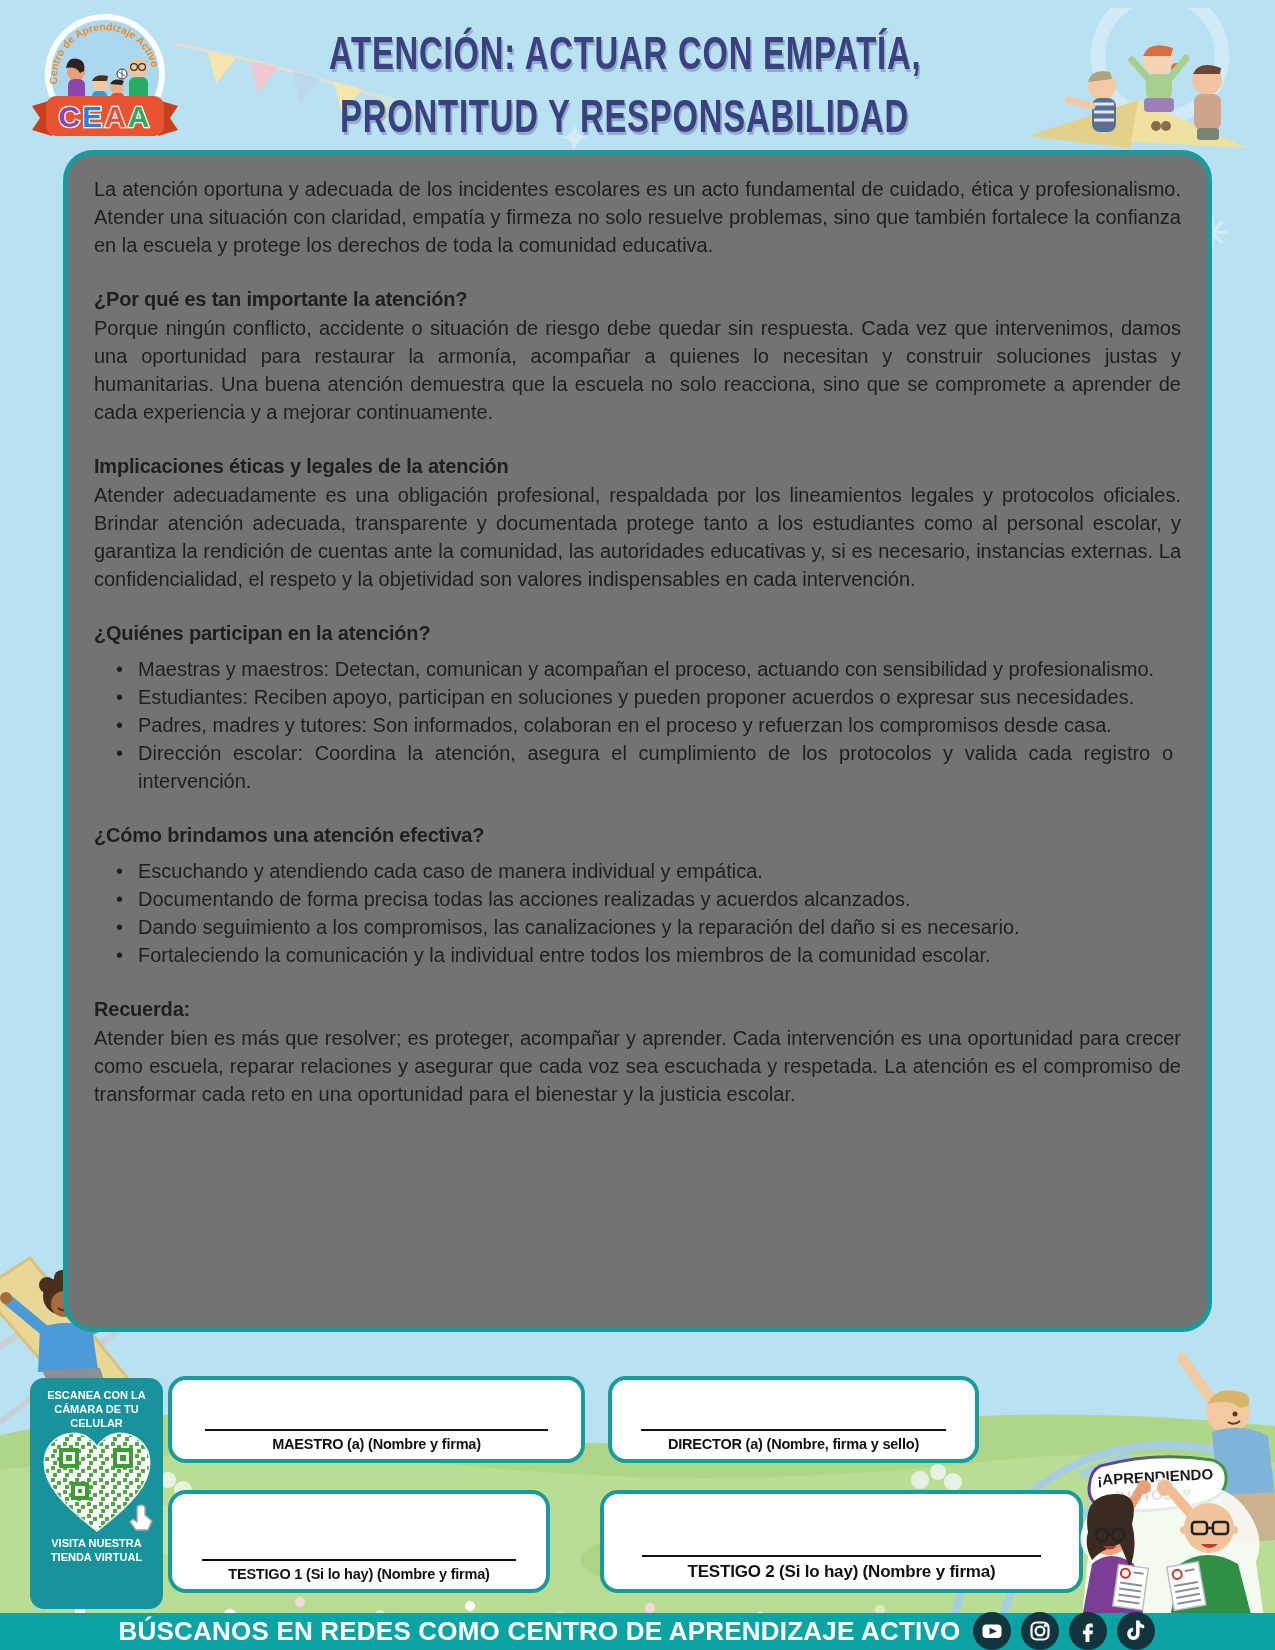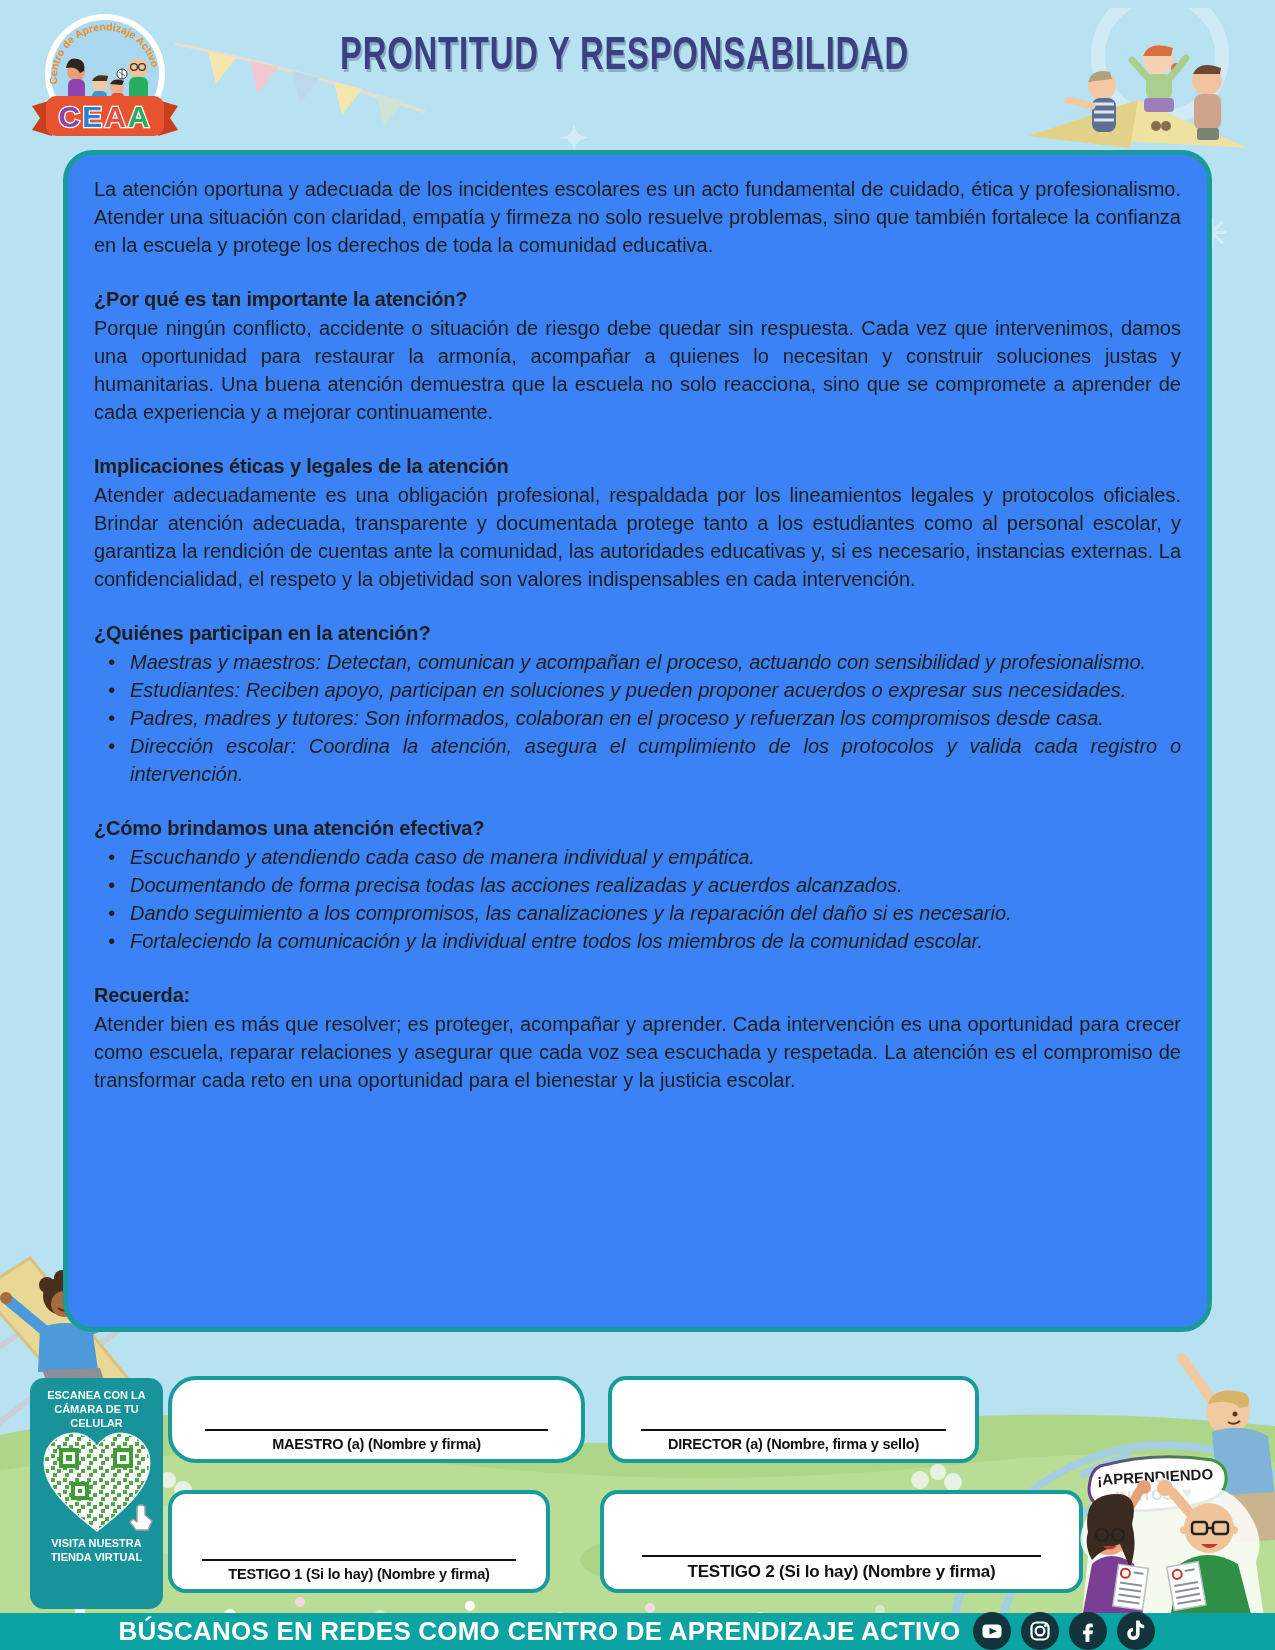--- a/index.html
+++ b/index.html
@@ -13,28 +13,28 @@
   .logo{position:absolute;left:18px;top:10px;width:175px;height:138px;}
   .bunting{position:absolute;left:150px;top:14px;width:290px;height:120px;}
   .title-wrap{position:absolute;left:255px;top:26px;width:740px;text-align:center;color:#3b4080;}
   .title-line{display:block;line-height:54px;white-space:nowrap;}
   .title-inner{display:inline-block;transform:scale(.8,1.12);transform-origin:center;
       font-size:41px;font-weight:800;letter-spacing:1px;
       text-shadow:2px 3px 0 rgba(40,45,90,.28);}
   .plane-kids{position:absolute;right:0;top:8px;width:265px;height:155px;}
 
   
-  .card{position:absolute;left:63px;top:150px;width:1149px;height:1182px;background:#3b82f6;
+  .card{position:absolute;left:63px;top:150px;width:1149px;height:1182px;background:#737373;
         border:5px solid #1a9b9b;border-radius:30px;box-sizing:border-box;
         padding:20px 26px 16px 26px;color:#1e1e1e;font-size:20px;line-height:28px;
         text-align:justify;overflow:hidden;z-index:2;}
   .card p{margin:0;}
   .card section{margin-top:26px;}
   .sec-h{font-size:20px;font-weight:800;margin:0 0 1px 0;text-align:left;letter-spacing:-0.2px;}
-  .sec-ul{margin:0;padding:0 0 0 36px;list-style:none;font-style:italic;}
+  .sec-ul{margin:8px;padding:0 0 0 36px;list-style:none;}
   .sec-ul li{position:relative;}
   .sec-ul li::before{content:"•";position:absolute;left:-22px;top:0;font-size:20px;}
 
   
   .scene{position:absolute;left:0;top:1230px;width:1275px;height:420px;z-index:1;}
 
   
   .qr-panel{position:absolute;left:30px;top:1378px;width:133px;height:231px;background:#18939c;
       border-radius:14px;z-index:3;display:flex;flex-direction:column;align-items:center;
       justify-content:flex-start;padding:10px 6px;box-sizing:border-box;color:#fff;
@@ -42,21 +42,21 @@
   .qr-heart{position:relative;width:116px;height:106px;}
   .cursor-icon{position:absolute;right:-2px;bottom:-6px;width:34px;height:38px;}
 
   
   .sig-box{position:absolute;background:#fff;border:4px solid #1a9b9b;border-radius:18px;
       box-sizing:border-box;display:flex;flex-direction:column;justify-content:flex-end;
       align-items:center;padding-bottom:7px;z-index:3;}
   .sig-line{width:84%;border-top:2.5px solid #111;margin-bottom:5px;}
   .sig-label{font-size:14.5px;font-weight:800;color:#111;letter-spacing:-0.2px;}
   #sig-box-3 .sig-label{font-size:17px;}
-  #sig-box-0{left:168px;top:1376px;width:417px;height:87px;border-radius:28px;}
+  #sig-box-0{left:168px;top:1376px;width:417px;height:87px;}
   #sig-box-1{left:608px;top:1376px;width:371px;height:87px;}
   #sig-box-2{left:168px;top:1490px;width:382px;height:103px;}
   #sig-box-3{left:600px;top:1490px;width:483px;height:103px;}
 
   
   .bubble{position:absolute;left:1082px;top:1455px;width:150px;height:75px;z-index:4;transform:rotate(-3deg);}
   .characters{position:absolute;left:1052px;top:1472px;width:223px;height:146px;z-index:4;}
 
   
   .footer{position:absolute;left:0;bottom:0;width:1275px;height:37px;background:#0ca3a3;z-index:6;
@@ -113,20 +113,21 @@
   <svg class="bunting" viewBox="0 0 290 120">
     <path d="M25 30 Q140 52 275 98" fill="none" stroke="#e8ded0" stroke-width="3"></path>
     <polygon points="58,38 86,44 66,70" fill="#f5e6ae"></polygon>
     <polygon points="100,47 128,53 108,80" fill="#f1c7d2"></polygon>
     <polygon points="142,57 170,64 150,90" fill="#bcd9ec"></polygon>
     <polygon points="184,68 212,75 192,101" fill="#f5e6ae"></polygon>
     <polygon points="226,79 254,87 234,112" fill="#cfe3d8"></polygon>
   </svg>
 
   <div class="title-wrap">
+    <span class="title-line"><span class="title-inner">ATENCIÓN: ACTUAR CON EMPATÍA,</span></span>
     <span class="title-line"><span class="title-inner">PRONTITUD Y RESPONSABILIDAD</span></span>
   </div>
 
   <svg class="plane-kids" viewBox="0 0 265 155">
     <circle cx="150" cy="48" r="62" fill="none" stroke="rgba(255,255,255,.35)" stroke-width="14"></circle>
     <polygon points="18,128 238,140 128,92" fill="#efe1a0"></polygon>
     <polygon points="18,128 128,92 120,140" fill="#e3d089"></polygon>
 
     <g>
       <circle cx="92" cy="78" r="14" fill="#f2c9a4"></circle>

